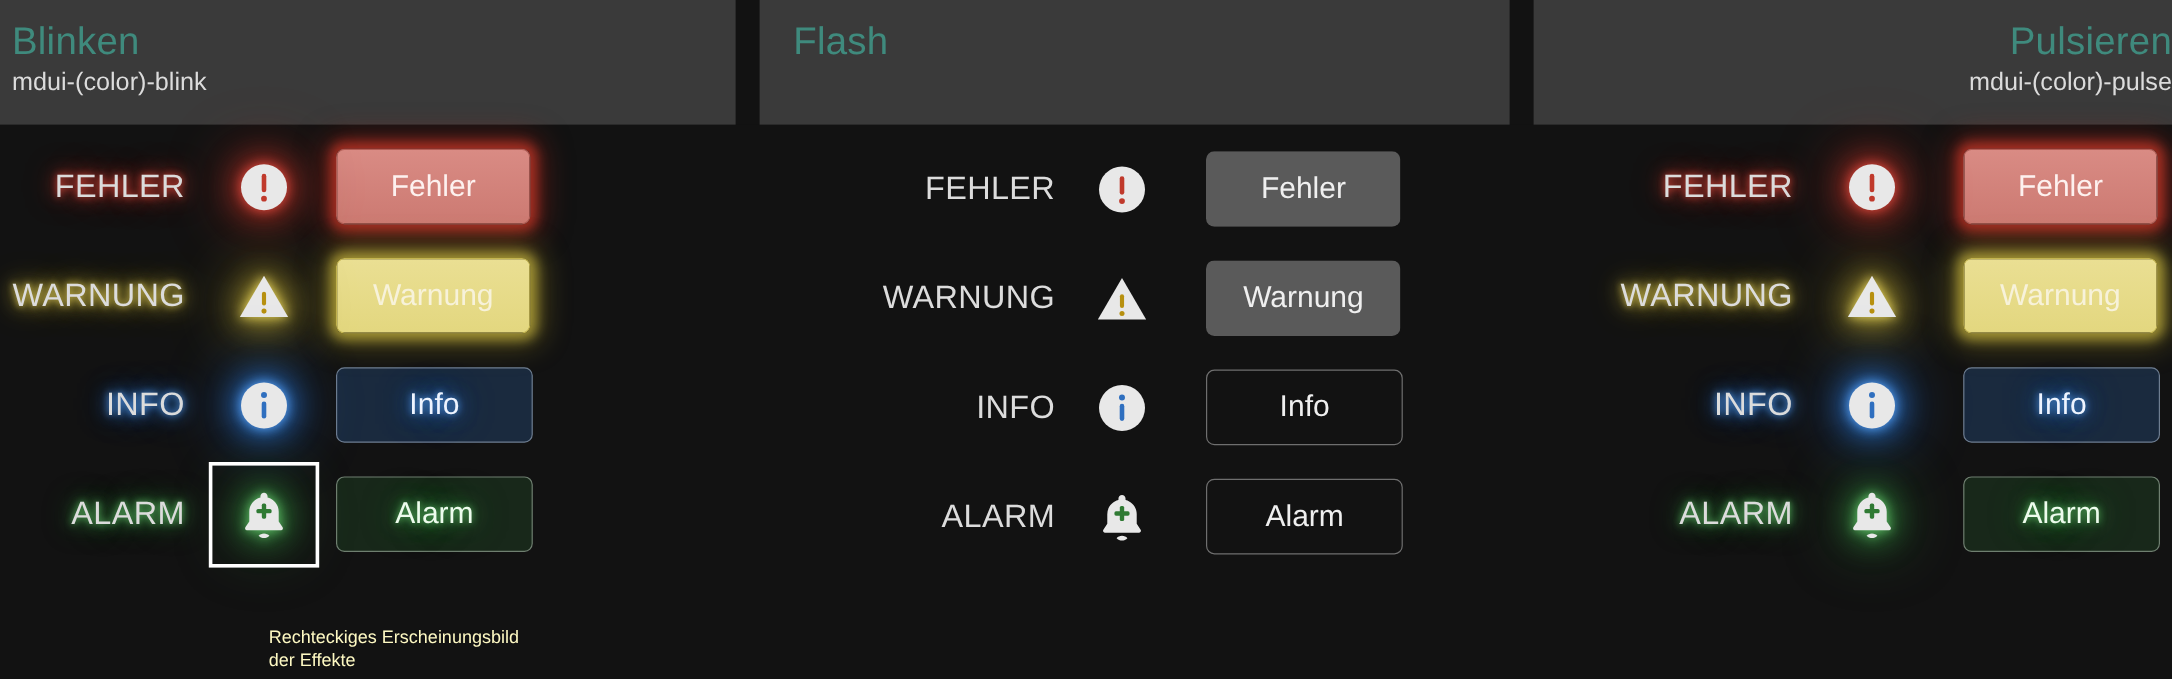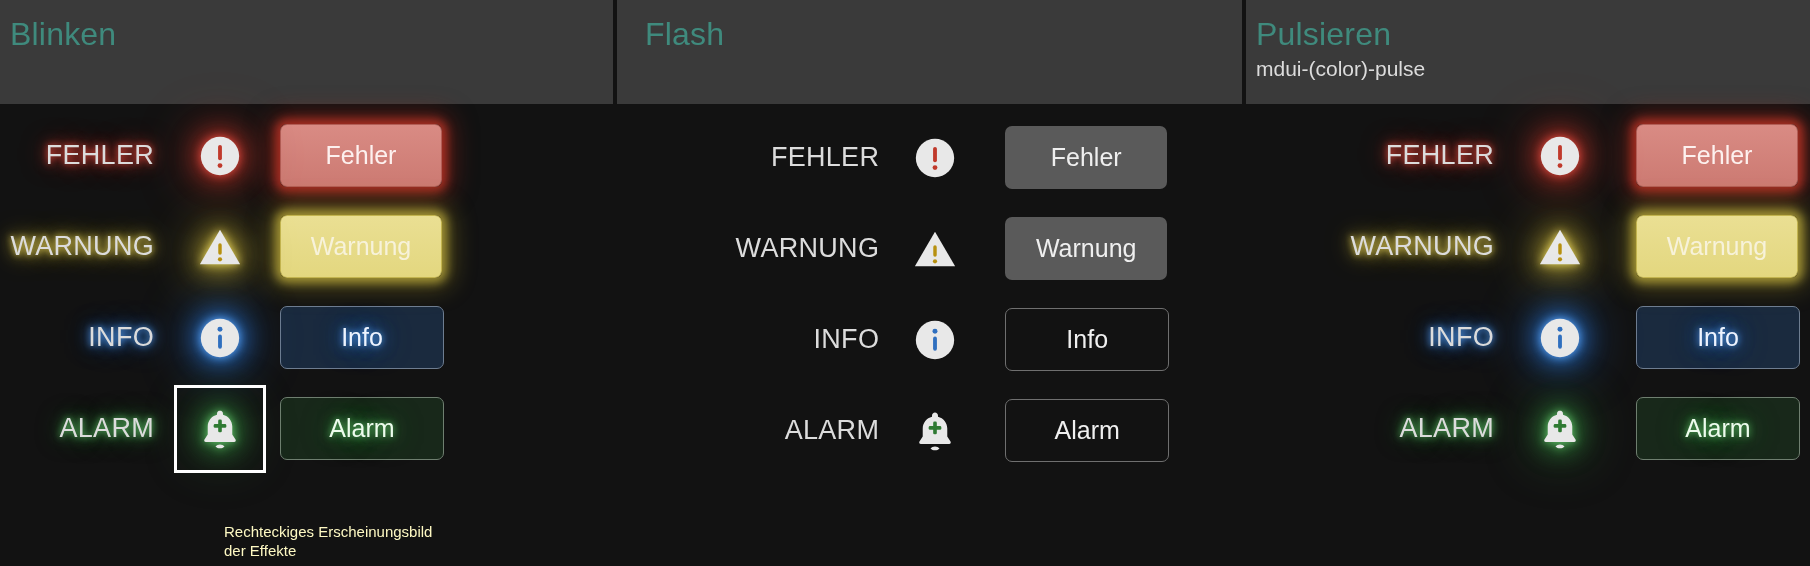--- a/index.html
+++ b/index.html
@@ -8,30 +8,30 @@
     background: #121212;
     font-family: "Liberation Sans", sans-serif;
     overflow: hidden;
   }
   .root { position: relative; width: 1810px; height: 566px; background: #121212; }
 
   
   .header-strip {
     position: absolute; top: 0; left: 0;
     width: 1810px; height: 104px;
-    display: flex; gap: 4px;
+    display: flex; gap: 20px;
   }
   .panel-header {
     background: #3a3a3a;
     padding: 14px 0 0 10px;
     position: relative;
   }
   .panel-header.h1 { width: 613px; }
   .panel-header.h2 { width: 625px; padding-left: 28px; }
-  .panel-header.h3 { flex: 1; }
+  .panel-header.h3 { flex: 1; text-align: right; }
   .panel-title {
     color: #3f8a7d;
     font-size: 32px;
     font-weight: 400;
     line-height: 40px;
     letter-spacing: .2px;
   }
   .panel-subtitle {
     color: #dcdcdc;
     font-size: 21px;
@@ -176,20 +176,21 @@
   }
 </style>
 </head>
 <body>
 
 <div class="root">
 
   <div class="header-strip">
     <div class="panel-header h1">
       <div class="panel-title">Blinken</div>
+      <div class="panel-subtitle">mdui-(color)-blink</div>
     </div>
     <div class="panel-header h2">
       <div class="panel-title">Flash</div>
     </div>
     <div class="panel-header h3">
       <div class="panel-title">Pulsieren</div>
       <div class="panel-subtitle">mdui-(color)-pulse</div>
     </div>
   </div>
 

